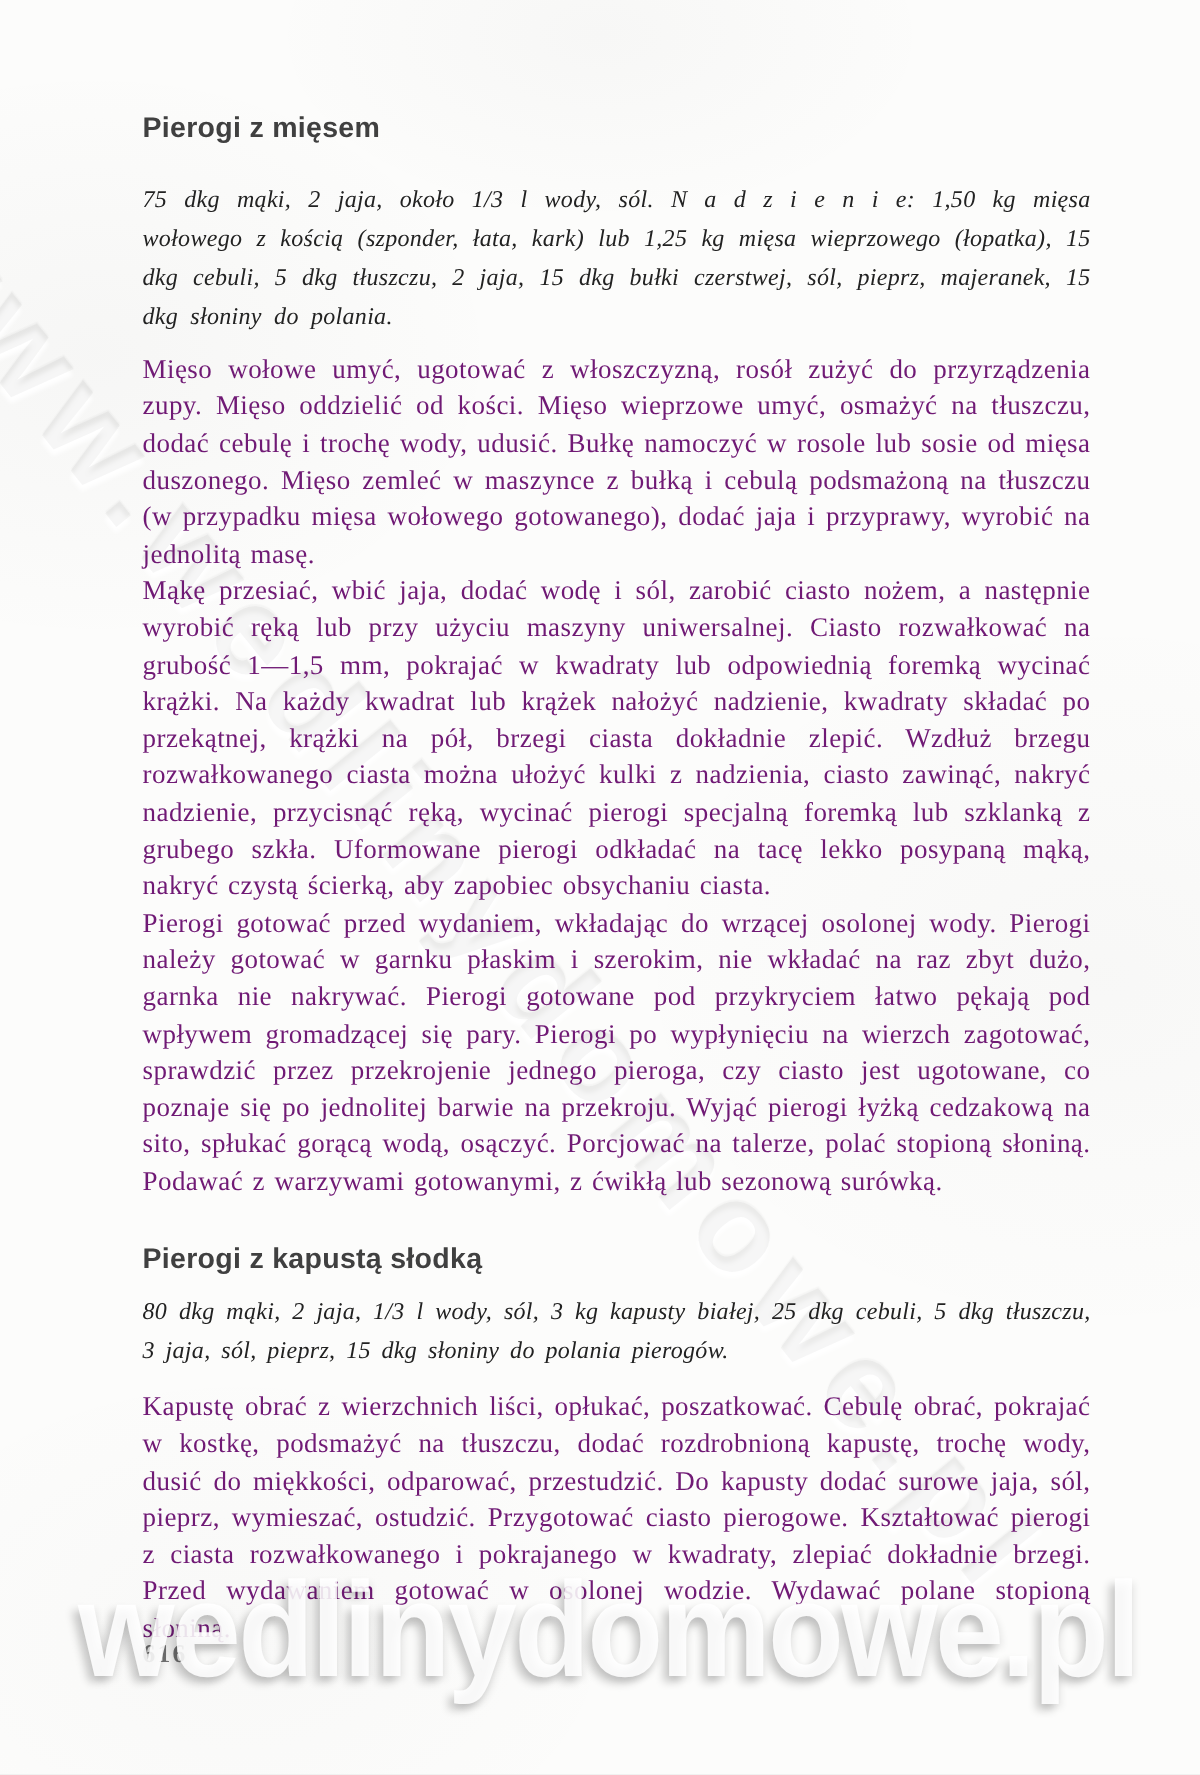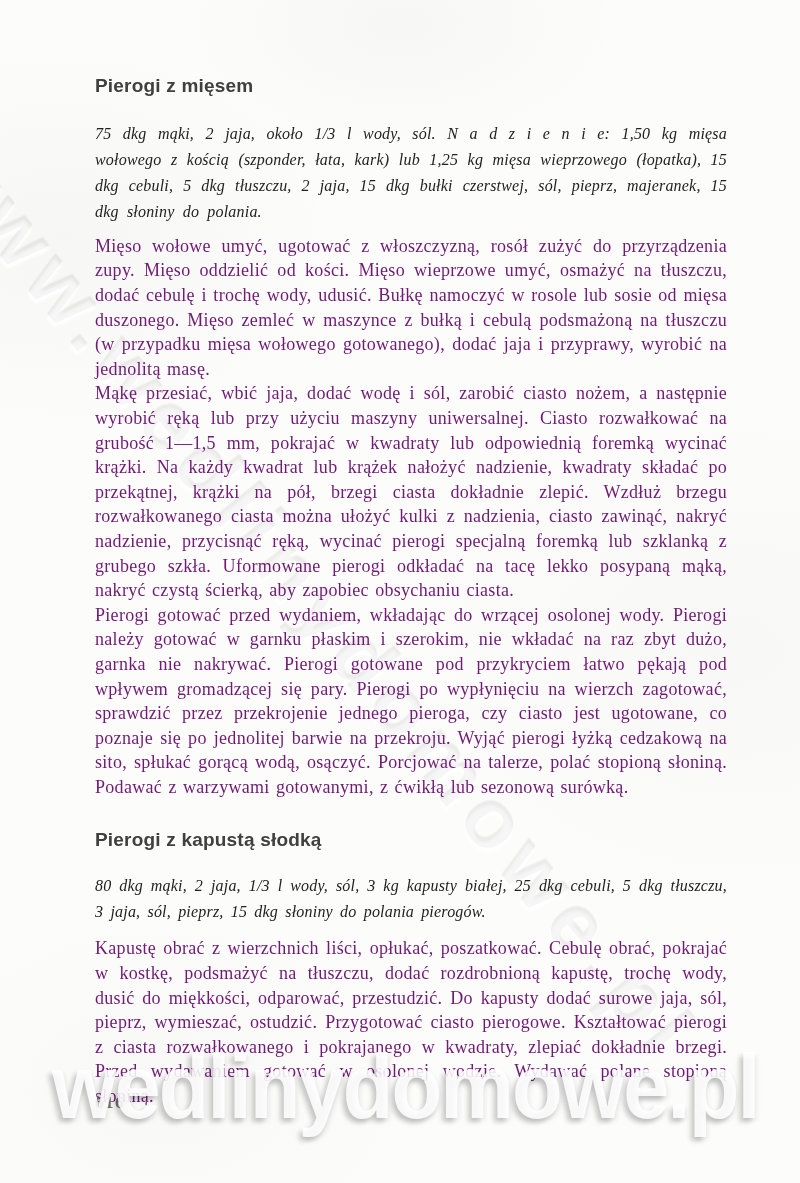--- a/index.html
+++ b/index.html
@@ -79,21 +79,21 @@
     font-family: "Liberation Sans", sans-serif;
     font-weight: bold;
     font-size: 19px;
     line-height: 1.1;
     letter-spacing: 0.2px;
     color: #404040;
     margin: 0 0 24px 0;
   }
   .recipe-title.second {
     margin-top: 30px;
-    margin-bottom: 23px;
+    margin-bottom: 12px;
   }
   .ingredients {
     font-style: italic;
     font-size: 16px;
     line-height: 26px;
     text-align: justify;
     word-spacing: 4px;
     letter-spacing: 0.2px;
     color: #222;
     margin: 0 0 9px 0;

